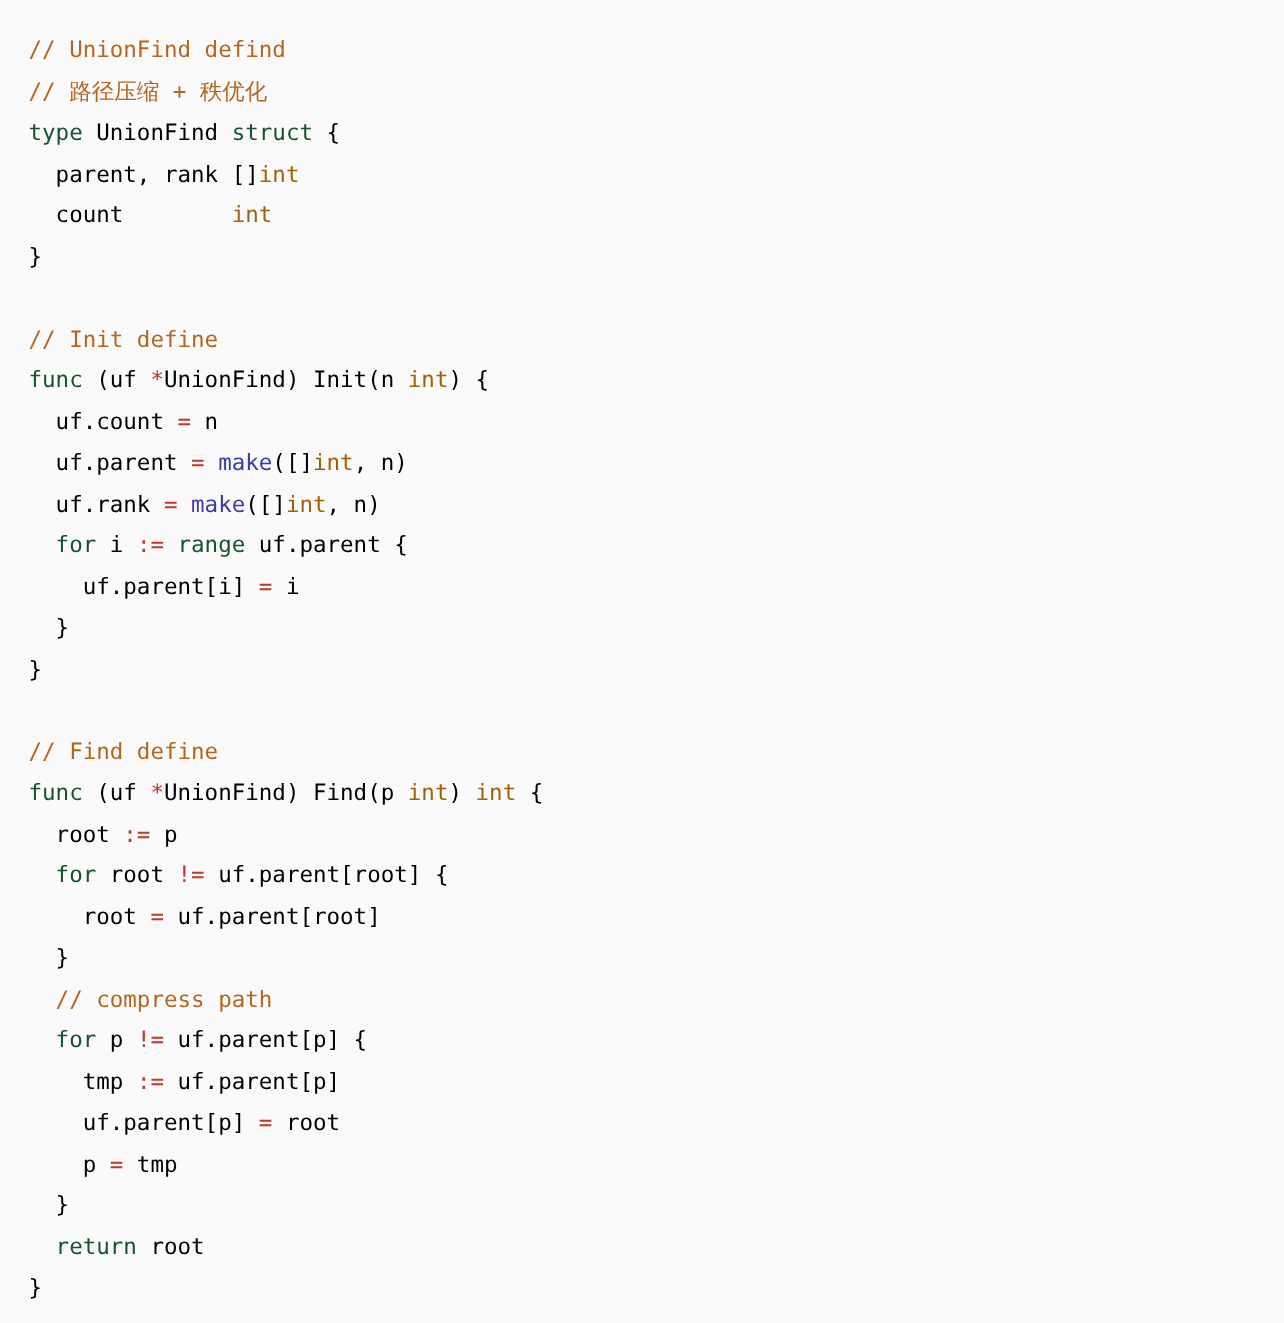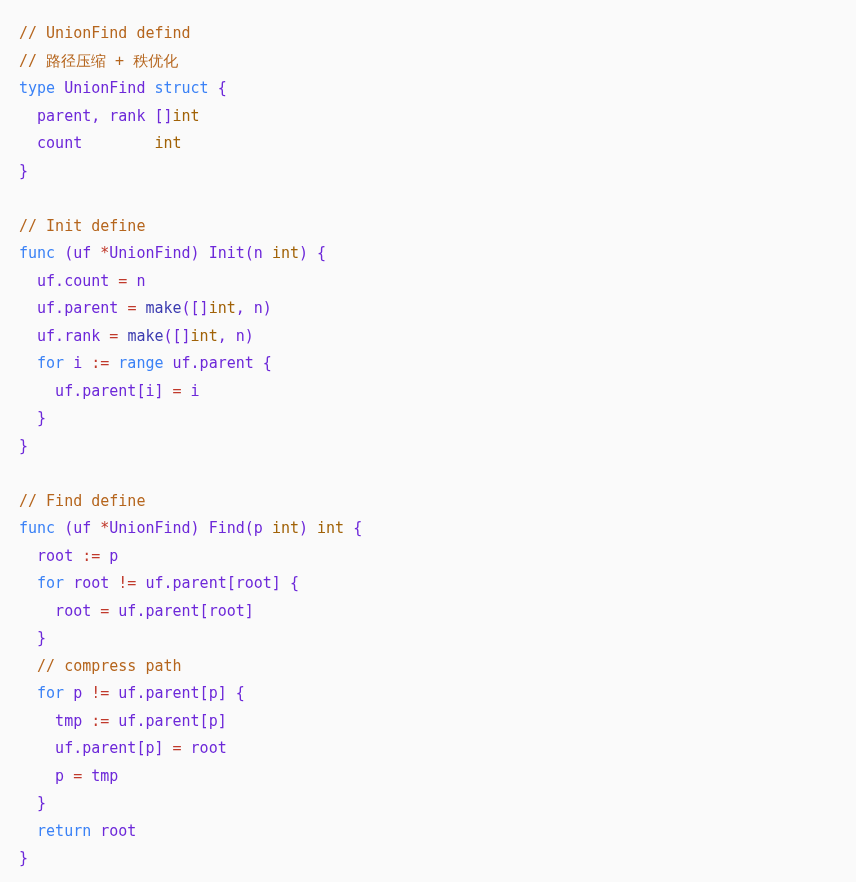--- a/index.html
+++ b/index.html
@@ -25,23 +25,23 @@
     letter-spacing: 0px;
     color: #1c1c1c;
     white-space: pre;
     tab-size: 2;
   }
   .ln {
     display: block;
     height: 27.5px;
     white-space: pre;
   }
-  .t-plain    { color: #6d28d9; }
+  .t-plain    { color: #000000; }
   .t-comment  { color: #b5651d; text-align: center; }
-  .t-keyword  { color: #3b82f6; }
+  .t-keyword  { color: #14532d; }
   .t-type     { color: #a16207; }
   .t-builtin  { color: #3b3bb0; text-align: center; }
   .t-operator { color: #c0392b; }
 </style>
 </head>
 <body>
 
 <div id="code-block"><span class="ln"><span class="t-comment">// UnionFind defind</span></span><span class="ln"><span class="t-comment">// 路径压缩 + 秩优化</span></span><span class="ln"><span class="t-keyword">type</span><span class="t-plain"> UnionFind </span><span class="t-keyword">struct</span><span class="t-plain"> {</span></span><span class="ln"><span class="t-plain">  parent, rank []</span><span class="t-type">int</span></span><span class="ln"><span class="t-plain">  count        </span><span class="t-type">int</span></span><span class="ln"><span class="t-plain">}</span></span><span class="ln">​</span><span class="ln"><span class="t-comment">// Init define</span></span><span class="ln"><span class="t-keyword">func</span><span class="t-plain"> (uf </span><span class="t-operator">*</span><span class="t-plain">UnionFind) Init(n </span><span class="t-type">int</span><span class="t-plain">) {</span></span><span class="ln"><span class="t-plain">  uf.count </span><span class="t-operator">=</span><span class="t-plain"> n</span></span><span class="ln"><span class="t-plain">  uf.parent </span><span class="t-operator">=</span><span class="t-plain"> </span><span class="t-builtin">make</span><span class="t-plain">([]</span><span class="t-type">int</span><span class="t-plain">, n)</span></span><span class="ln"><span class="t-plain">  uf.rank </span><span class="t-operator">=</span><span class="t-plain"> </span><span class="t-builtin">make</span><span class="t-plain">([]</span><span class="t-type">int</span><span class="t-plain">, n)</span></span><span class="ln"><span class="t-plain">  </span><span class="t-keyword">for</span><span class="t-plain"> i </span><span class="t-operator">:=</span><span class="t-plain"> </span><span class="t-keyword">range</span><span class="t-plain"> uf.parent {</span></span><span class="ln"><span class="t-plain">    uf.parent[i] </span><span class="t-operator">=</span><span class="t-plain"> i</span></span><span class="ln"><span class="t-plain">  }</span></span><span class="ln"><span class="t-plain">}</span></span><span class="ln">​</span><span class="ln"><span class="t-comment">// Find define</span></span><span class="ln"><span class="t-keyword">func</span><span class="t-plain"> (uf </span><span class="t-operator">*</span><span class="t-plain">UnionFind) Find(p </span><span class="t-type">int</span><span class="t-plain">) </span><span class="t-type">int</span><span class="t-plain"> {</span></span><span class="ln"><span class="t-plain">  root </span><span class="t-operator">:=</span><span class="t-plain"> p</span></span><span class="ln"><span class="t-plain">  </span><span class="t-keyword">for</span><span class="t-plain"> root </span><span class="t-operator">!=</span><span class="t-plain"> uf.parent[root] {</span></span><span class="ln"><span class="t-plain">    root </span><span class="t-operator">=</span><span class="t-plain"> uf.parent[root]</span></span><span class="ln"><span class="t-plain">  }</span></span><span class="ln"><span class="t-plain">  </span><span class="t-comment">// compress path</span></span><span class="ln"><span class="t-plain">  </span><span class="t-keyword">for</span><span class="t-plain"> p </span><span class="t-operator">!=</span><span class="t-plain"> uf.parent[p] {</span></span><span class="ln"><span class="t-plain">    tmp </span><span class="t-operator">:=</span><span class="t-plain"> uf.parent[p]</span></span><span class="ln"><span class="t-plain">    uf.parent[p] </span><span class="t-operator">=</span><span class="t-plain"> root</span></span><span class="ln"><span class="t-plain">    p </span><span class="t-operator">=</span><span class="t-plain"> tmp</span></span><span class="ln"><span class="t-plain">  }</span></span><span class="ln"><span class="t-plain">  </span><span class="t-keyword">return</span><span class="t-plain"> root</span></span><span class="ln"><span class="t-plain">}</span></span></div>
 
 </body></html>

